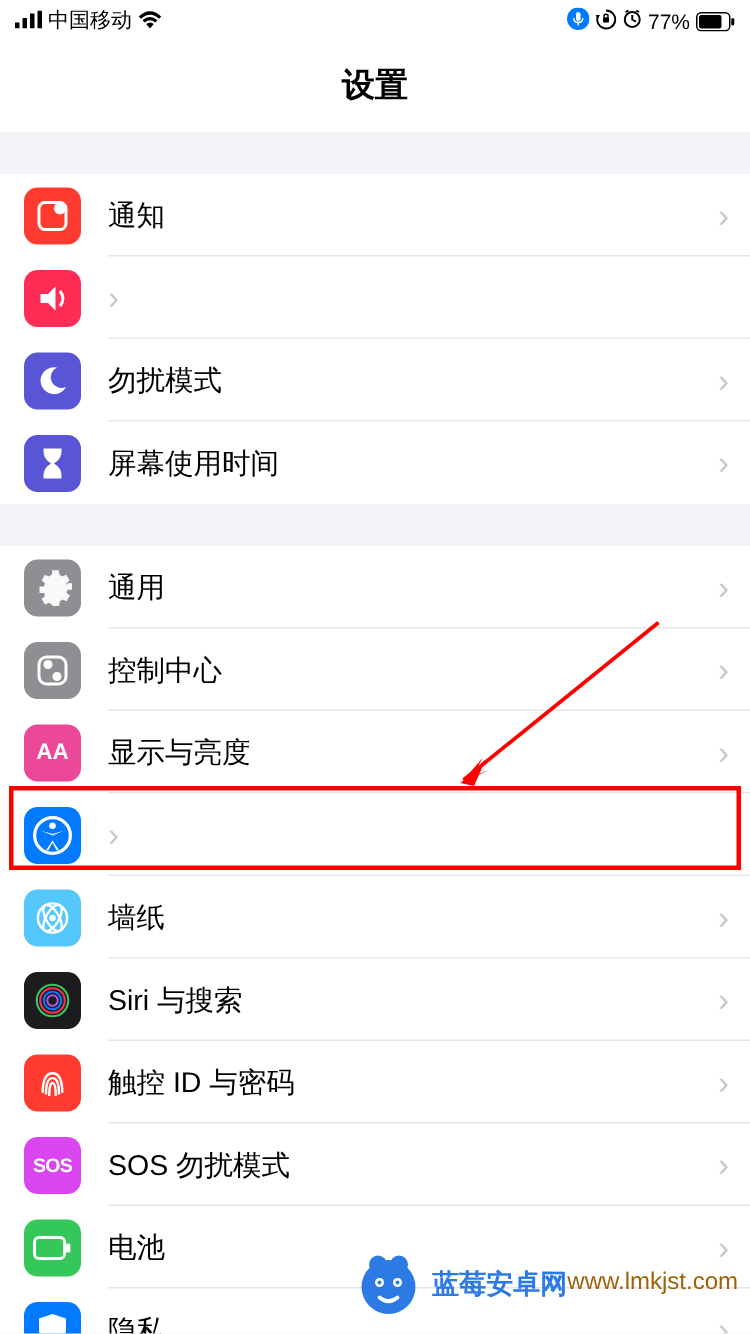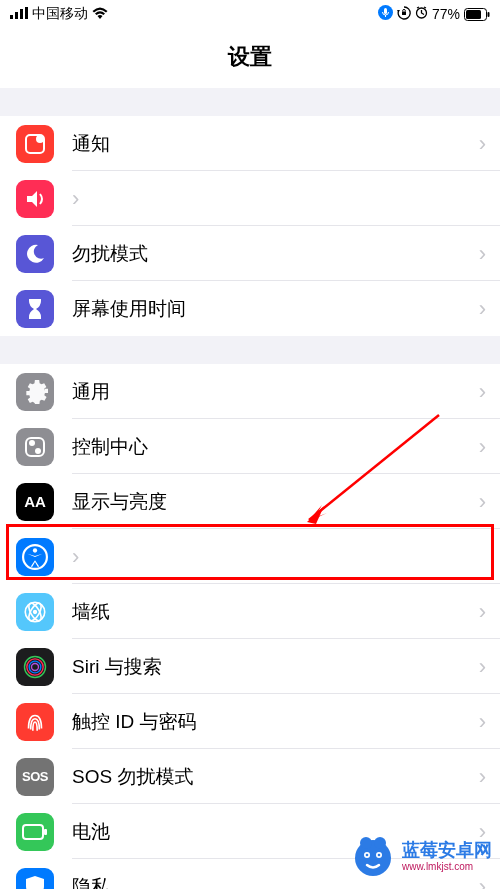--- a/index.html
+++ b/index.html
@@ -100,31 +100,31 @@
       align-items: center;
       gap: 6px;
       z-index: 20;
     }
     .wm-icon {
       width: 46px;
       height: 46px;
     }
     .wm-text {
       display: flex;
-      flex-direction: column;
+      flex-direction: row;
       line-height: 1.15;
     }
     .wm-title {
       font-size: 18px;
       font-weight: 700;
       color: #2c7be5;
     }
     .wm-url {
-      font-size: 10px;
-      color: #be185d;
+      font-size: 16px;
+      color: #a16207;
     }
     .bat { display: inline-flex; align-items: center; }
   </style>
 </head>
 <body>
 
 <div class="status-bar">
   <div class="status-left">
     <span>
       <svg width="18" height="12" viewBox="0 0 18 12">
@@ -232,21 +232,21 @@
       <svg width="24" height="24" viewBox="0 0 24 24" fill="#fff">
           <rect x="3" y="3" width="18" height="18" rx="5" fill="none" stroke="#fff" stroke-width="2"></rect>
           <circle cx="9" cy="8" r="3"></circle>
           <circle cx="15" cy="16" r="3"></circle>
         </svg>
     </div>
     <div class="label">控制中心</div>
     <div class="chevron">›</div>
   </div>
   <div class="row">
-    <div class="icon-wrap" style="background:#000000">
+    <div class="icon-wrap" style="background:#ec4899">
       <span style="color:#fff;font-weight:700;font-size:15px">AA</span>
     </div>
     <div class="label">显示与亮度</div>
     <div class="chevron">›</div>
   </div>
   <div class="row">
     <div class="icon-wrap" style="background:#007aff">
       <svg width="26" height="26" viewBox="0 0 24 24">
           <circle cx="12" cy="12" r="11" fill="none" stroke="#fff" stroke-width="2"></circle>
           <circle cx="12" cy="6" r="2" fill="#fff"></circle>
@@ -284,21 +284,21 @@
       <svg width="26" height="26" viewBox="0 0 24 24" fill="none" stroke="#fff" stroke-width="1.5">
           <path d="M6 18 Q6 6 12 6 Q18 6 18 18"></path>
           <path d="M8 19 Q8 9 12 9 Q16 9 16 19"></path>
           <path d="M10 20 Q10 12 12 12 Q14 12 14 20"></path>
         </svg>
     </div>
     <div class="label">触控 ID 与密码</div>
     <div class="chevron">›</div>
   </div>
   <div class="row">
-    <div class="icon-wrap" style="background:#737373">
+    <div class="icon-wrap" style="background:#d946ef">
       <span style="color:#fff;font-weight:800;font-size:13px;letter-spacing:-0.5px">SOS</span>
     </div>
     <div class="label">SOS 勿扰模式</div>
     <div class="chevron">›</div>
   </div>
   <div class="row">
     <div class="icon-wrap" style="background:#34c759">
       <svg width="26" height="16" viewBox="0 0 26 16">
           <rect x="1" y="1" width="20" height="14" rx="3" fill="none" stroke="#fff" stroke-width="2"></rect>
           <rect x="22" y="5" width="3" height="6" rx="1" fill="#fff"></rect>

